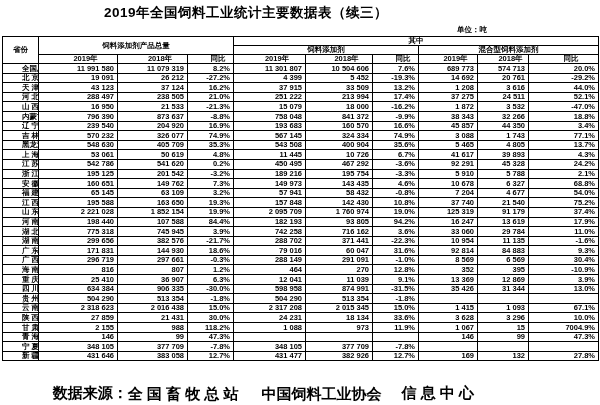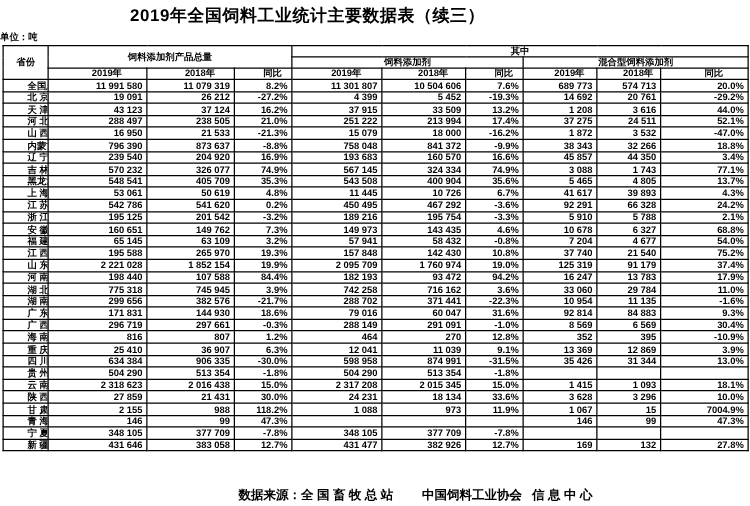--- a/index.html
+++ b/index.html
@@ -1,37 +1,37 @@
 <!DOCTYPE html>
 <html><head>
 <meta charset="utf-8">
 <style>
   * { margin: 0; padding: 0; box-sizing: border-box; }
   html, body { width: 600px; height: 405px; background: #fff; overflow: hidden; }
   body { font-family: "Liberation Sans", "DejaVu Sans", sans-serif; color: #000; }
   .page { width: 492px; height: 405px; position: relative; }
   .title { text-align: center; font-size: 13.5px; font-weight: bold; padding-top: 4px; letter-spacing: 0.5px; }
-  .unit { font-size: 7.5px; font-weight: bold; padding-right: 5px; margin-top: 3px; margin-bottom: 1px; }
+  .unit { text-align: right; font-size: 7.5px; font-weight: bold; padding-right: 5px; margin-top: 3px; margin-bottom: 1px; }
   table { border-collapse: collapse; table-layout: fixed; margin-left: 2px; width: 596px; }
   th, td { border: 1px solid #000; font-size: 7.5px; font-weight: bold; line-height: 1; overflow: hidden; white-space: nowrap; }
   thead th { text-align: center; height: 9px; padding: 0 1px; }
   thead tr:last-child th { border-bottom: 1.5px solid #000; padding-left: 16px; }
   tbody td { height: 9.6px; }
   td.prov { text-align: justify; text-align-last: justify; padding: 0 19px; }
   td.num { text-align: right; padding-right: 3px; }
   table { border: 1.5px solid #000; }
   col.c-prov { width: 36px; } col.c1 { width: 79px; } col.c2 { width: 70px; }
   col.c3 { width: 46px; } col.c4 { width: 72px; } col.c5 { width: 67px; }
   col.c6 { width: 46px; } col.c7 { width: 59px; } col.c8 { width: 51px; }
   col.c9 { width: 70px; }
   .gs { border-left: 1.5px solid #000; }
-  .footer { position: absolute; right: 18px; bottom: 2px; display: flex; align-items: center; font-size: 10px; font-weight: bold; }
+  .footer { position: absolute; right: 18px; bottom: 2px; display: flex; align-items: center; font-size: 15px; font-weight: bold; }
   .footer .label { align-self: flex-start; }
   .footer .two-line { display: inline-flex; flex-direction: row; line-height: 11px; text-align: right; gap: 23px; }
-  .footer .suffix { margin-left: 8px; }
+  .footer .suffix { margin-left: 20px; }
 </style>
 </head>
 <body>
 
 <div class="page">
   <div class="title">2019年全国饲料工业统计主要数据表（续三）</div>
   <div class="unit">单位：吨</div>
 
   <table>
     <colgroup>
@@ -160,21 +160,21 @@
           <td class="num">74.9%</td>
           <td class="num gs">567 145</td>
           <td class="num">324 334</td>
           <td class="num">74.9%</td>
           <td class="num gs">3 088</td>
           <td class="num">1 743</td>
           <td class="num">77.1%</td>
         </tr>
         <tr>
           <td class="prov">黑龙江</td>
-          <td class="num">548 541</td>
+          <td class="num">548 630</td>
           <td class="num">405 709</td>
           <td class="num">35.3%</td>
           <td class="num gs">543 508</td>
           <td class="num">400 904</td>
           <td class="num">35.6%</td>
           <td class="num gs">5 465</td>
           <td class="num">4 805</td>
           <td class="num">13.7%</td>
         </tr>
         <tr>
@@ -191,21 +191,21 @@
         </tr>
         <tr>
           <td class="prov">江 苏</td>
           <td class="num">542 786</td>
           <td class="num">541 620</td>
           <td class="num">0.2%</td>
           <td class="num gs">450 495</td>
           <td class="num">467 292</td>
           <td class="num">-3.6%</td>
           <td class="num gs">92 291</td>
-          <td class="num">66 328</td>
+          <td class="num">45 328</td>
           <td class="num">24.2%</td>
         </tr>
         <tr>
           <td class="prov">浙 江</td>
           <td class="num">195 125</td>
           <td class="num">201 542</td>
           <td class="num">-3.2%</td>
           <td class="num gs">189 216</td>
           <td class="num">195 754</td>
           <td class="num">-3.3%</td>
@@ -233,21 +233,21 @@
           <td class="num gs">57 941</td>
           <td class="num">58 432</td>
           <td class="num">-0.8%</td>
           <td class="num gs">7 204</td>
           <td class="num">4 677</td>
           <td class="num">54.0%</td>
         </tr>
         <tr>
           <td class="prov">江 西</td>
           <td class="num">195 588</td>
-          <td class="num">265 970</td>
+          <td class="num">163 650</td>
           <td class="num">19.3%</td>
           <td class="num gs">157 848</td>
           <td class="num">142 430</td>
           <td class="num">10.8%</td>
           <td class="num gs">37 740</td>
           <td class="num">21 540</td>
           <td class="num">75.2%</td>
         </tr>
         <tr>
           <td class="prov">山 东</td>
@@ -260,24 +260,24 @@
           <td class="num gs">125 319</td>
           <td class="num">91 179</td>
           <td class="num">37.4%</td>
         </tr>
         <tr>
           <td class="prov">河 南</td>
           <td class="num">198 440</td>
           <td class="num">107 588</td>
           <td class="num">84.4%</td>
           <td class="num gs">182 193</td>
-          <td class="num">93 472</td>
+          <td class="num">93 805</td>
           <td class="num">94.2%</td>
           <td class="num gs">16 247</td>
-          <td class="num">13 783</td>
+          <td class="num">13 619</td>
           <td class="num">17.9%</td>
         </tr>
         <tr>
           <td class="prov">湖 北</td>
           <td class="num">775 318</td>
           <td class="num">745 945</td>
           <td class="num">3.9%</td>
           <td class="num gs">742 258</td>
           <td class="num">716 162</td>
           <td class="num">3.6%</td>
@@ -372,21 +372,21 @@
         <tr>
           <td class="prov">云 南</td>
           <td class="num">2 318 623</td>
           <td class="num">2 016 438</td>
           <td class="num">15.0%</td>
           <td class="num gs">2 317 208</td>
           <td class="num">2 015 345</td>
           <td class="num">15.0%</td>
           <td class="num gs">1 415</td>
           <td class="num">1 093</td>
-          <td class="num">18.1%</td>
+          <td class="num">67.1%</td>
         </tr>
         <tr>
           <td class="prov">陕 西</td>
           <td class="num">27 859</td>
           <td class="num">21 431</td>
           <td class="num">30.0%</td>
           <td class="num gs">24 231</td>
           <td class="num">18 134</td>
           <td class="num">33.6%</td>
           <td class="num gs">3 628</td>

